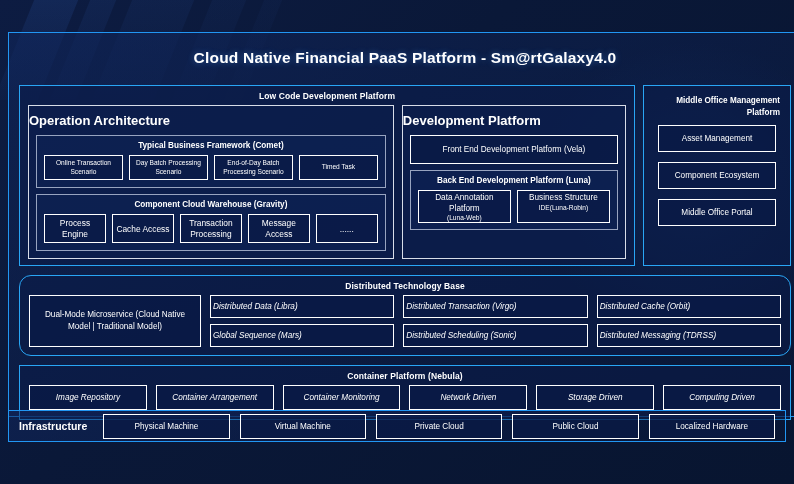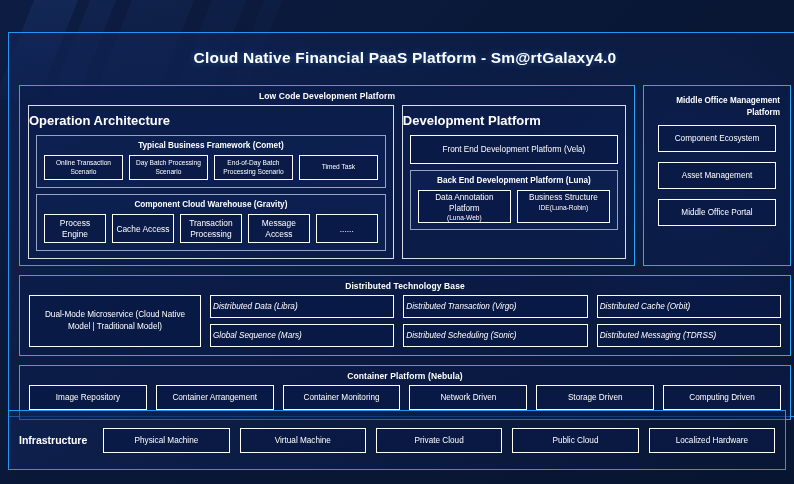--- a/index.html
+++ b/index.html
@@ -186,21 +186,21 @@
     border: 1px solid #ffffff;
     background: rgba(10,26,70,0.75);
     margin: 0 14px 10px 14px;
     text-align: center;
     font-size: 8.2px;
     padding: 8px 2px;
   }
   .mo-box:last-child { margin-bottom: 0; }
 
   
-  #dtb-panel { margin: 9px 10px 0 10px; padding-bottom: 8px; }
+  #dtb-panel { margin: 9px 10px 0 10px; padding-bottom: 8px; border-radius: 12px; }
   #dtb-body { display: flex; gap: 9px; padding: 0 9px; align-items: stretch; }
   #dtb-feature {
     box-sizing: border-box;
     flex: 0 0 172px;
     border: 1px solid #ffffff;
     background: rgba(10,26,70,0.75);
     display: flex; align-items: center; justify-content: center;
     text-align: center;
     font-size: 8.2px;
     line-height: 1.45;
@@ -212,36 +212,36 @@
     border: 1px solid #ffffff;
     background: rgba(10,26,70,0.75);
     text-align: left;
     font-size: 8.2px;
     padding: 6px 2px;
     font-style: italic;
   }
 
   
   #container-panel { margin: 9px 10px 0 10px; padding-bottom: 9px; }
-  #container-row { display: flex; gap: 9px; padding: 0 9px; }
+  #container-row { display: flex; gap: 9px; padding: 0 9px; font-style: italic; }
   .cp-box {
     box-sizing: border-box;
     flex: 1 1 0;
     border: 1px solid #ffffff;
     background: rgba(10,26,70,0.75);
     text-align: center;
     font-size: 8.2px;
     padding: 7px 2px;
   }
 
   
   #infrastructure-frame {
     position: absolute;
     left: 8px; top: 410px;
-    width: 778px; height: 60px;
+    width: 778px; height: 32px;
     box-sizing: border-box;
     border: 1px solid #2196f3;
     background: linear-gradient(150deg, rgba(16,38,92,0.55), rgba(10,24,60,0.35));
     display: flex;
     align-items: center;
     padding: 0 10px;
     gap: 10px;
   }
   #infra-label {
     flex: 0 0 auto;
@@ -325,22 +325,22 @@
                 </div>
               </div>
             </div>
           </div>
 
         </div>
       </div>
 
       <div id="middle-office" class="panel">
         <div class="mo-title">Middle Office Management Platform</div>
+        <div class="mo-box">Asset Management</div>
         <div class="mo-box">Component Ecosystem</div>
-        <div class="mo-box">Asset Management</div>
         <div class="mo-box">Middle Office Portal</div>
       </div>
 
     </div>
 
     <div id="dtb-panel" class="panel">
       <div class="panel-title">Distributed Technology Base</div>
       <div id="dtb-body">
         <div id="dtb-feature">Dual-Mode Microservice (Cloud Native Model | Traditional Model)</div>
         <div class="dtb-col">

